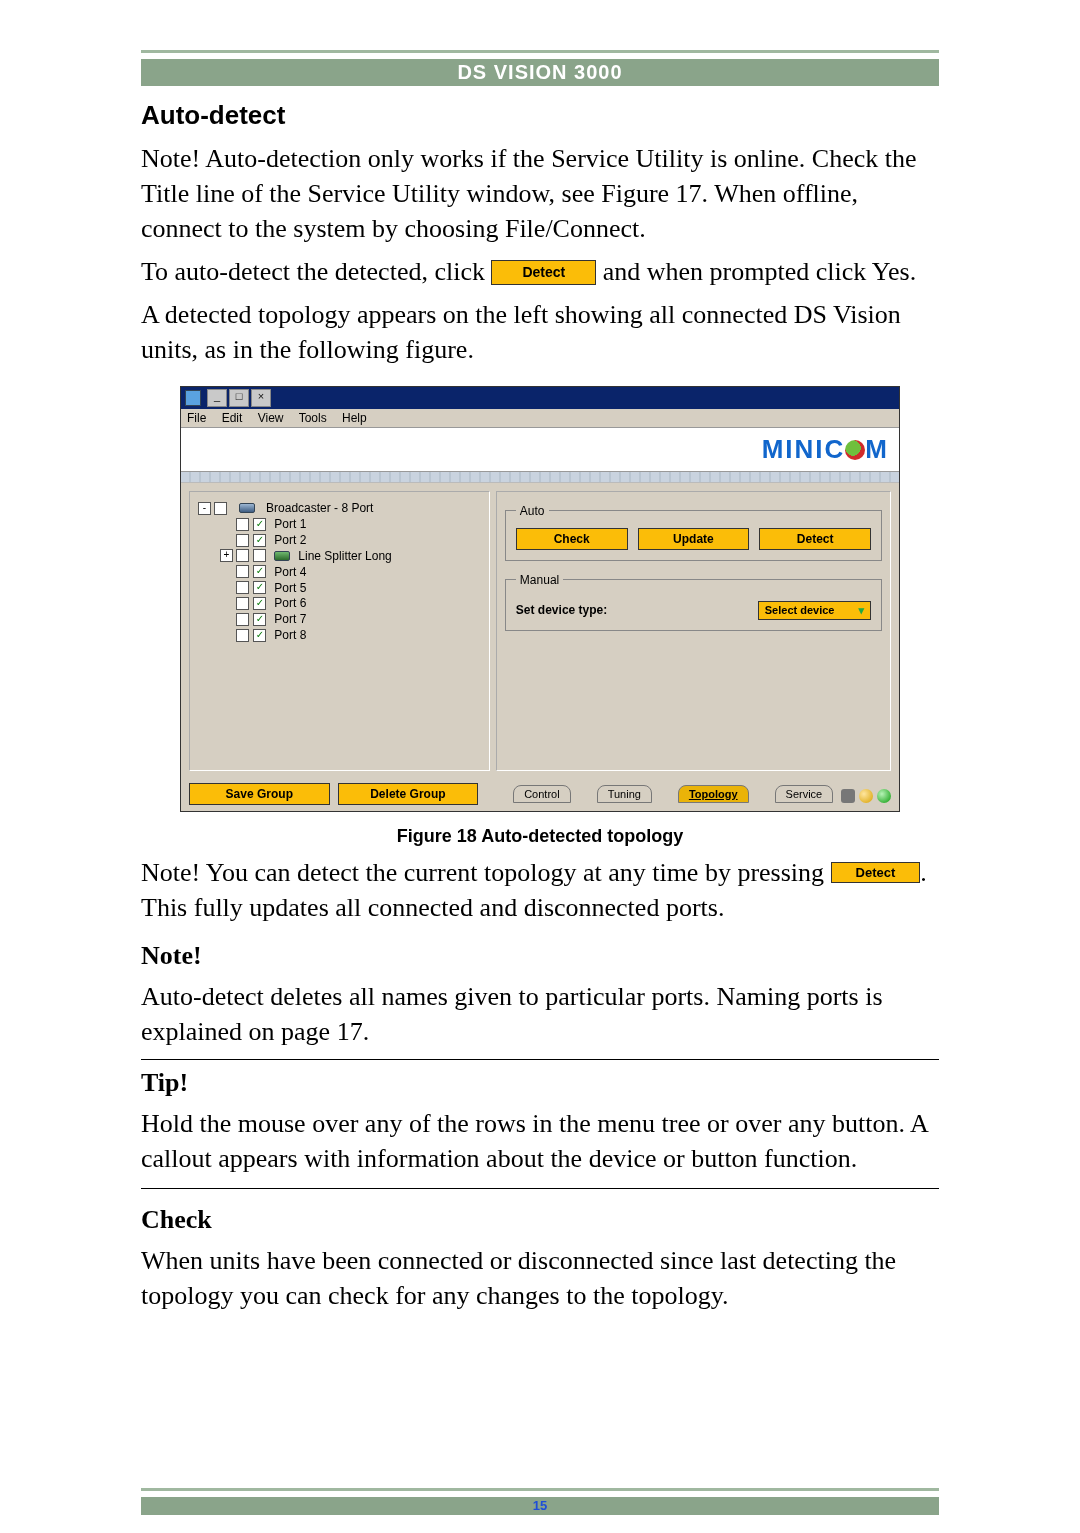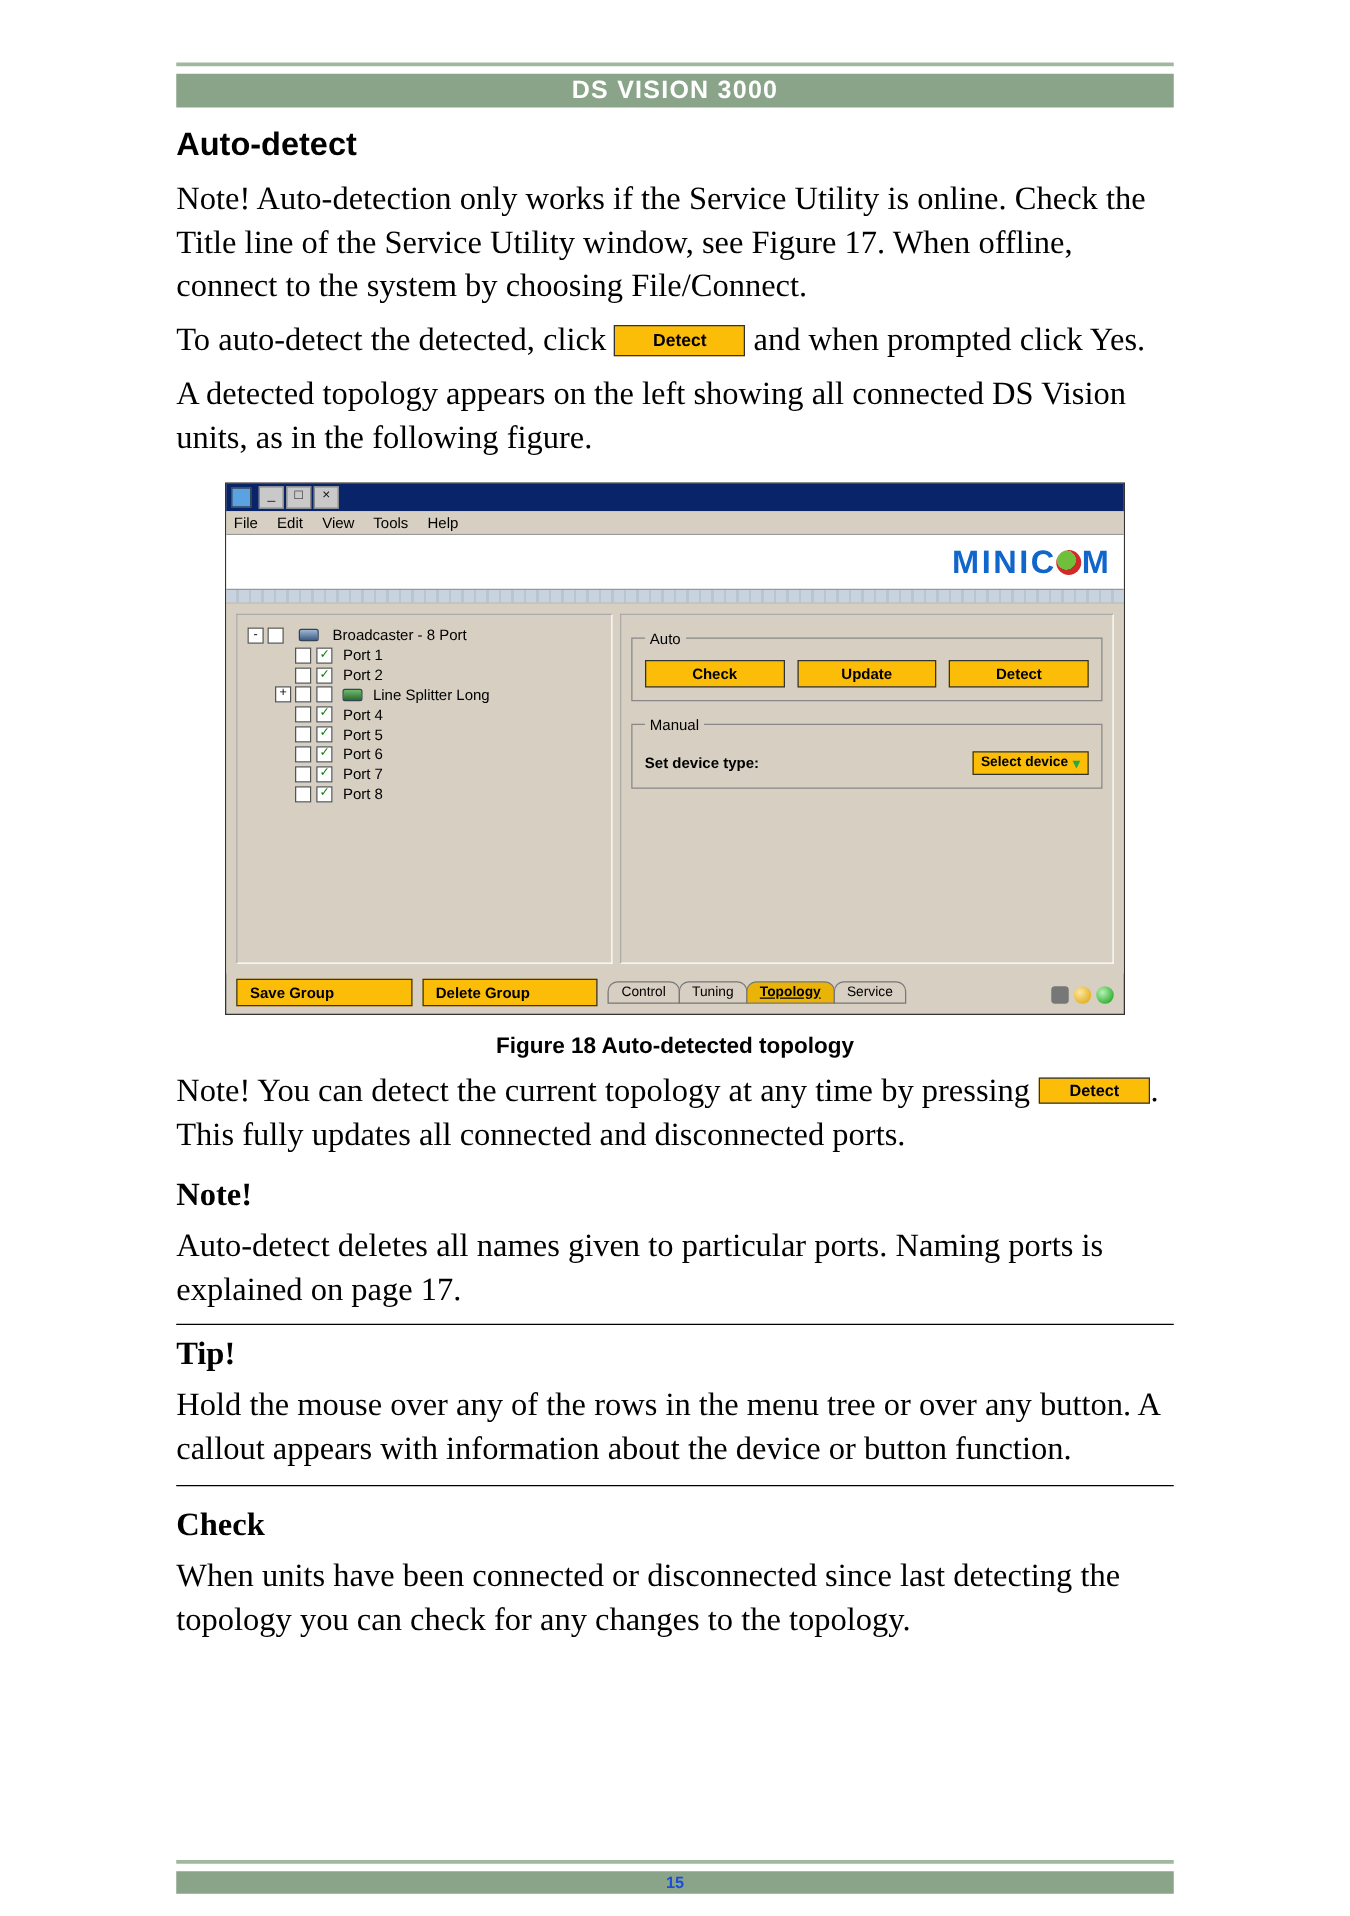--- a/index.html
+++ b/index.html
@@ -203,45 +203,46 @@
     text-align: center;
     padding: 3px 0;
   }
   .manual .row2 { display:flex; justify-content:space-between; align-items:center; margin-top:4px;}
   .sel-dev {
     background: #fbbd08;
     border: 1px solid #333;
     font-size: 11px;
     font-weight: bold;
     padding: 2px 6px;
-    display:flex; align-items:center; gap:4px;
+    display:flex; align-items:center; gap:24px;
   }
   .sel-dev .arrow { color:#2a4; font-size:11px; }
 
   .footer-row { display:flex; padding: 4px 8px 6px 8px; align-items:center; }
   .footer-left { flex:1; display:flex; gap:8px; }
   .footbtn {
     background: #fbbd08;
     border: 1px solid #333;
     font-weight: bold;
     font-size: 12px;
-    text-align: left;
+    text-align: center;
     padding: 3px 10px;
     flex:1;
   }
   .tabs-area { flex:1.4; display:flex; align-items:flex-end; justify-content:space-between; padding-left:8px;}
   .tabs { display:flex; }
   .tab {
     border: 1px solid #777;
     border-top-left-radius: 8px;
     border-top-right-radius: 8px;
     padding: 2px 10px;
     font-size: 11px;
     background: #d6cfc2;
     margin-right: -1px;
+    margin-left: 27px;
   }
   .tab.active { background: #eab308; font-weight: bold; text-decoration: underline; }
   .status-icons { display:flex; gap:4px; align-items:center; }
   .sock { width:14px;height:14px;background:#777;border-radius:3px;}
   .dot { width:14px;height:14px;border-radius:50%; }
   .dot.g { background: radial-gradient(circle at 35% 35%,#b6f3b6,#0a9a0a); }
   .dot.y { background: radial-gradient(circle at 35% 35%,#ffe6a0,#d8a000); }
 
   .fig-caption {
     text-align: center;

